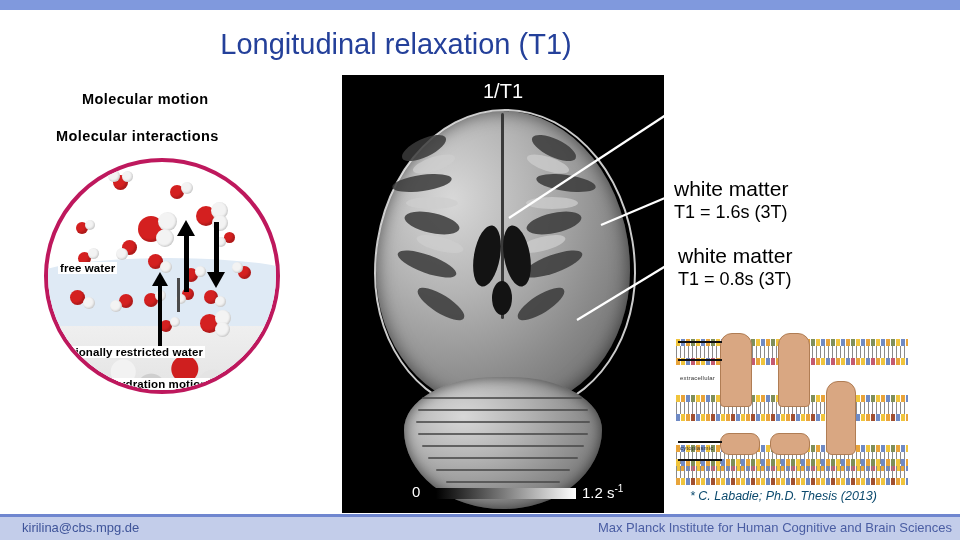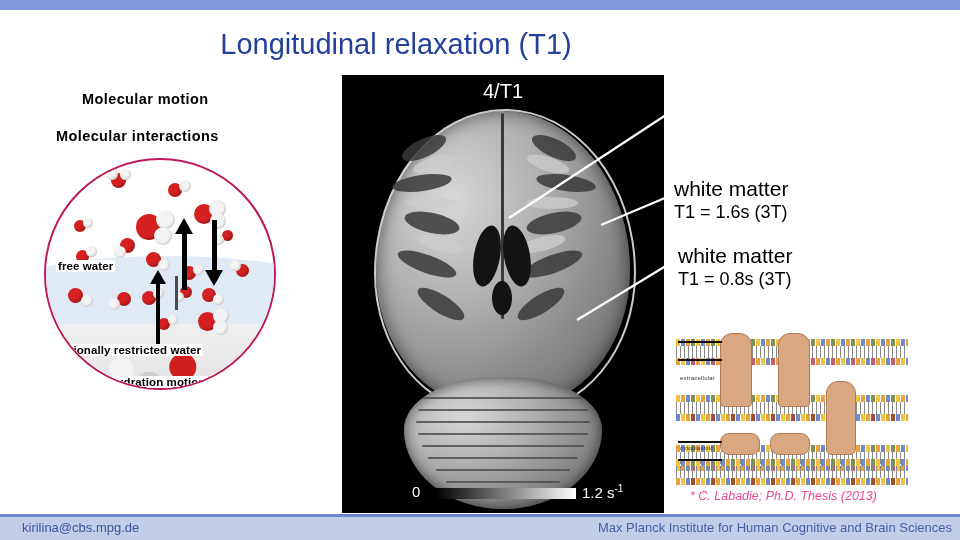--- a/index.html
+++ b/index.html
@@ -36,21 +36,21 @@
   .mol-inter{
     position:absolute;left:56px;top:128px;
     font-size:14.5px;font-weight:bold;color:#000;
     letter-spacing:0.4px;
   }
 
   
   .water-fig{
     position:absolute;left:44px;top:158px;width:228px;height:228px;
     border-radius:50%;
-    border:2px solid #be185d;
+    border:4px solid #be185d;
     background:#ffffff;
     overflow:hidden;
   }
   .water-fig .liquid{
     position:absolute;left:-20px;top:96px;width:280px;height:150px;
     background:#dfeaf5;
     border-top-left-radius:60% 26px;
     border-top-right-radius:60% 26px;
   }
   .water-fig .macro-band{
@@ -157,21 +157,21 @@
   }
   .bilayer{position:absolute;left:0;width:232px;height:26px;}
   .heads{position:absolute;left:0;width:232px;height:7px;}
   .tails{position:absolute;left:0;width:232px;height:6px;
     background:repeating-linear-gradient(to right,#8a8a8a 0 1px, transparent 1px 4px);}
   .prot{position:absolute;background:#d9a782;border:1px solid #b07d54;border-radius:6px;}
   .mark{position:absolute;left:2px;width:44px;height:1.5px;background:#111;}
   .mlabel{position:absolute;font-size:6px;color:#333;letter-spacing:.2px;}
   .cite{
     position:absolute;left:690px;top:489px;
-    font-size:12.5px;font-style:italic;color:#ec4899;white-space:nowrap;
+    font-size:12.5px;font-style:italic;color:#0c4a6e;white-space:nowrap;
   }
 
   
   .foot-line{position:absolute;left:0;top:514px;width:960px;height:3px;background:#6f86cf;}
   .foot-bar{position:absolute;left:0;top:517px;width:960px;height:23px;background:#c3cdea;}
   .foot-mail{position:absolute;left:22px;top:520px;font-size:13px;color:#3f5499;}
   .foot-inst{position:absolute;right:8px;top:520px;font-size:13px;color:#4a5da3;white-space:nowrap;}
 </style>
 </head>
 <body>
@@ -274,21 +274,21 @@
     <div class="arrow-up" style="left:104px;top:110px;border-left:8px solid transparent;border-right:8px solid transparent;border-bottom:14px solid #000;"></div>
     <div class="bar" style="left:129px;top:116px;width:3px;height:34px;background:#4a4a4a;"></div>
 
     <div class="lbl lbl-free">free water</div>
     <div class="lbl lbl-mrw">motionally restricted water</div>
     <div class="lbl lbl-hyd">hydration motion</div>
 
   </div>
 
   <div class="brain-panel">
-    <div class="brain-caption">4/T1</div>
+    <div class="brain-caption">1/T1</div>
 
     <div class="brain-img">
       <div class="lobe cerebrum"></div>
       <div class="rim"></div>
       <div class="midline"></div>
 
       <div class="sulci" style="left:30px;top:34px;width:48px;height:18px;transform:rotate(-25deg);"></div>
       <div class="sulci" style="left:22px;top:70px;width:60px;height:16px;transform:rotate(-8deg);"></div>
       <div class="sulci" style="left:34px;top:108px;width:56px;height:20px;transform:rotate(12deg);"></div>
       <div class="sulci" style="left:26px;top:150px;width:62px;height:18px;transform:rotate(20deg);"></div>

